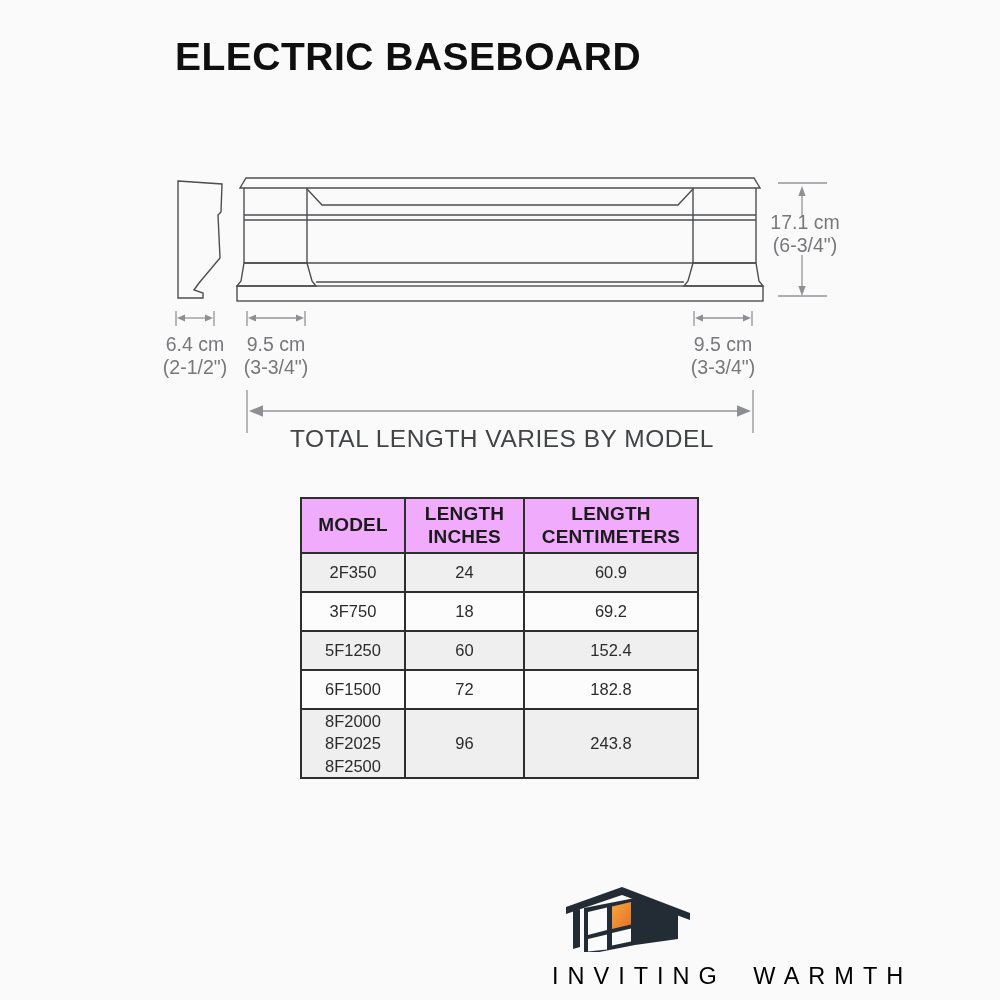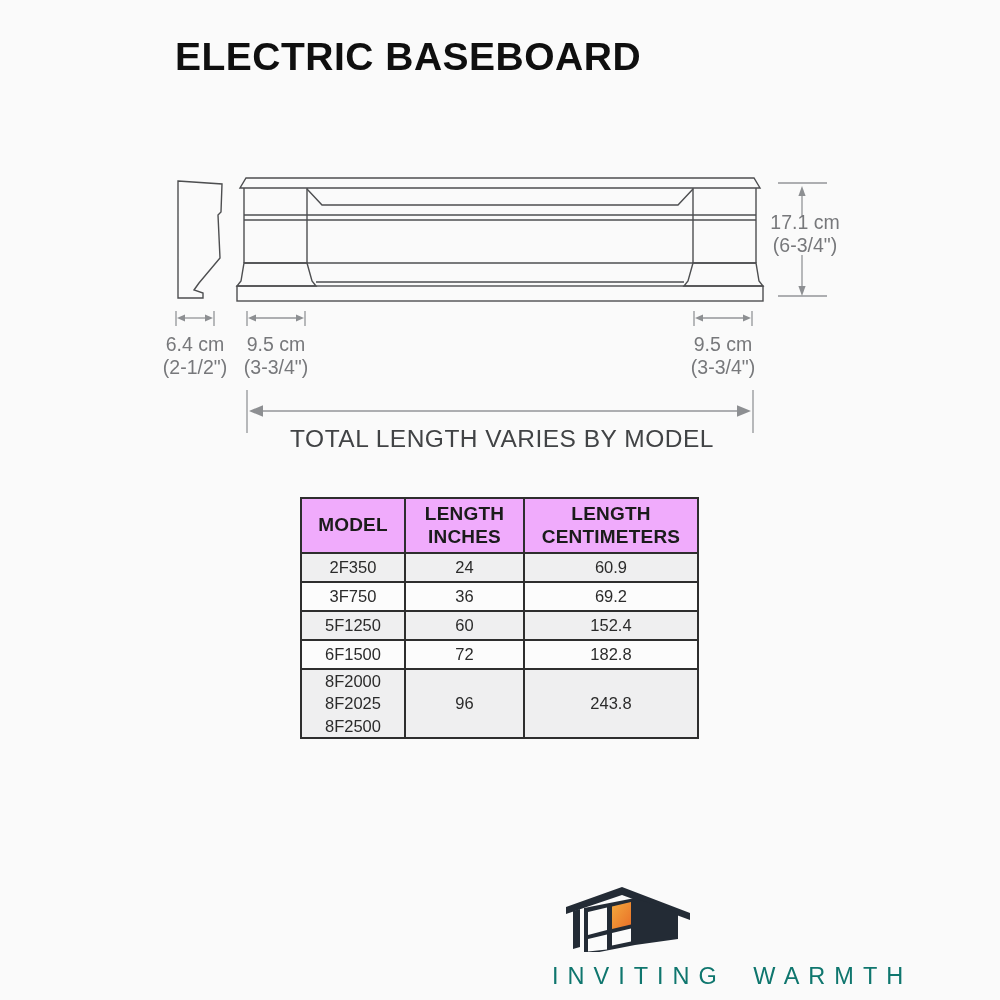--- a/index.html
+++ b/index.html
@@ -30,38 +30,38 @@
   .col-model { width:104px; } .col-in { width:119px; } .col-cm { width:174px; }
   .dim-table th {
     border:2px solid #2e2e2e;
     font-size:19px; font-weight:bold; color:#1b1b1b;
     height:55px; text-align:center; vertical-align:middle;
     letter-spacing:0.2px; line-height:1.18; white-space:pre-line;
   }
   .dim-table td {
     border:2px solid #2e2e2e;
     font-size:16.5px; color:#2b2b2b;
-    height:29px; text-align:center; vertical-align:middle;
+    height:39px; text-align:center; vertical-align:middle;
     line-height:1.35; white-space:pre-line;
   }
   .dim-table tbody tr:nth-child(odd)  { background:#efeff0; }
   .dim-table tbody tr:nth-child(even) { background:#fcfcfc; }
 
   .logo { position:absolute; left:552px; top:886px; }
   .logo-row { display:flex; align-items:flex-start; }
   .brand {
     font-size:61px; font-weight:700; letter-spacing:5px;
     color:#262e38; line-height:1;
   }
   .house-icon { margin-left:8px; margin-top:0px; }
   .tagline {
     margin-top:7px;
     font-size:23.5px; font-weight:500;
     letter-spacing:9px; word-spacing:12px;
-    color:#0f766e; white-space:nowrap;
+    color:#000000; white-space:nowrap;
   }
 </style>
 </head>
 <body>
 
 <div class="title">
   <div>ELECTRIC BASEBOARD</div>
 </div>
 
 <svg class="diagram-svg" width="1000" height="310" viewBox="0 0 1000 310">
@@ -155,21 +155,21 @@
     </tr>
   </thead>
   <tbody>
     <tr>
       <td>2F350</td>
       <td>24</td>
       <td>60.9</td>
     </tr>
     <tr>
       <td>3F750</td>
-      <td>36</td>
+      <td>18</td>
       <td>69.2</td>
     </tr>
     <tr>
       <td>5F1250</td>
       <td>60</td>
       <td>152.4</td>
     </tr>
     <tr>
       <td>6F1500</td>
       <td>72</td>

